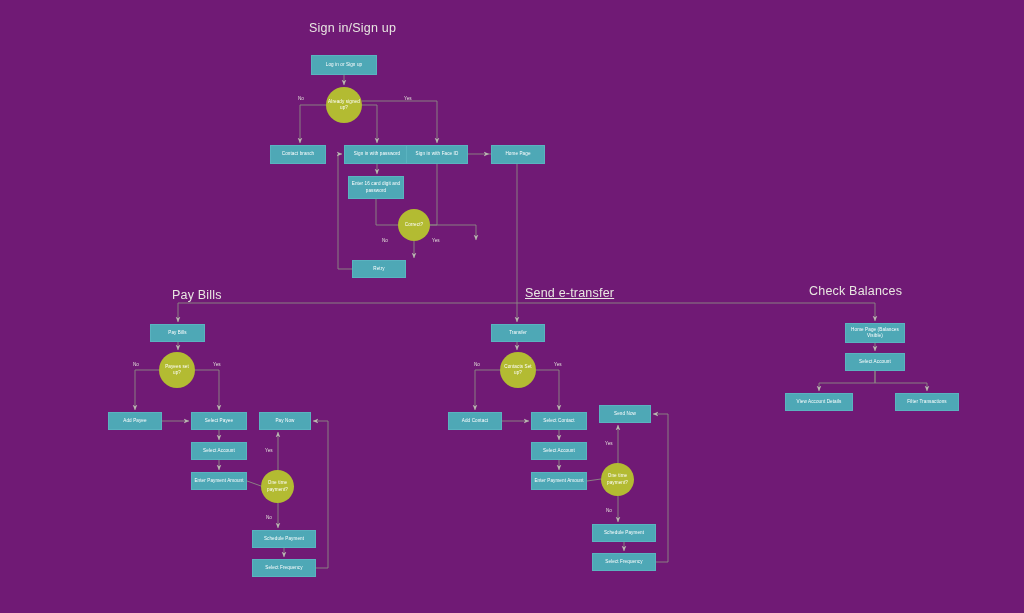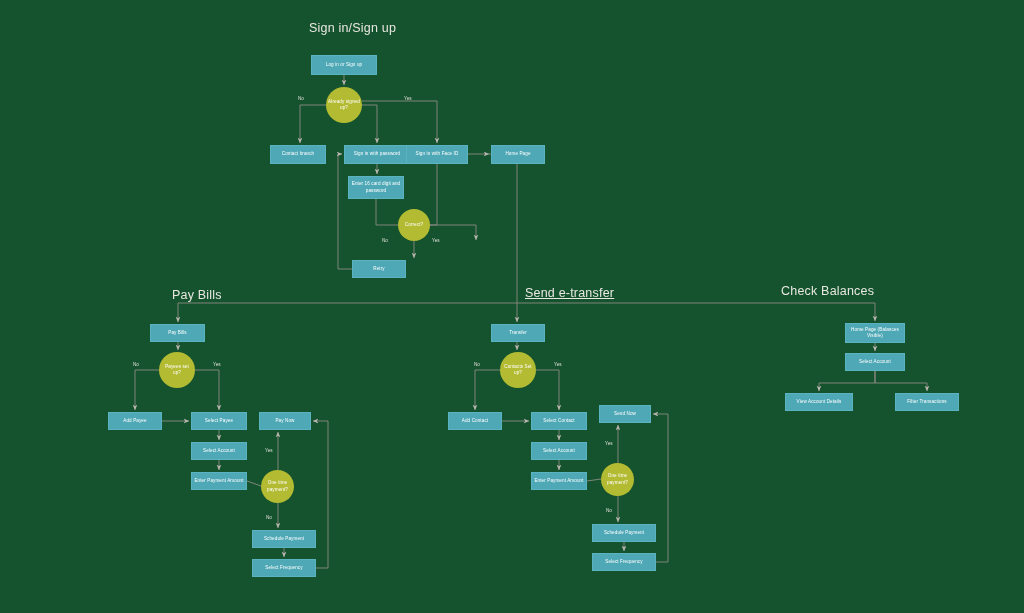--- a/index.html
+++ b/index.html
@@ -5,21 +5,21 @@
 <style>
   html, body {
     margin: 0;
     padding: 0;
     background: #2b2a28;
   }
   #canvas {
     position: relative;
     width: 1024px;
     height: 613px;
-    background: #14532d;
+    background: #701a75;
     overflow: hidden;
     font-family: "Liberation Sans", sans-serif;
   }
   #wires {
     position: absolute;
     left: 0;
     top: 0;
     width: 1024px;
     height: 613px;
     pointer-events: none;
@@ -131,21 +131,21 @@
     <g stroke="#8d8b85" stroke-width="0.9" fill="none">
 
       <path d="M247,481 L261,486"></path>
       <path d="M587,481 L601,479"></path>
     </g>
   </svg>
 
   <div class="section-title" style="left:309px;top:21px;">Sign in/Sign up</div>
   <div class="section-title" style="left:172px;top:288px;">Pay Bills</div>
   <div class="section-title" style="left:525px;top:286px;text-decoration:underline;">Send e-transfer</div>
-  <div class="section-title" style="left:781px;top:284px;">Check Balances</div>
+  <div class="section-title" style="left:809px;top:284px;">Check Balances</div>
 
   <div class="node process" style="left:311px;top:55px;width:66px;height:20px;">Log in or Sign up</div>
   <div class="node decision" style="left:326px;top:87px;width:36px;height:36px;">Already signed up?</div>
   <div class="node process" style="left:270px;top:145px;width:56px;height:19px;">Contact branch</div>
   <div class="node process" style="left:344px;top:145px;width:66px;height:19px;">Sign in with password</div>
   <div class="node process" style="left:406px;top:145px;width:62px;height:19px;">Sign in with Face ID</div>
   <div class="node process" style="left:491px;top:145px;width:54px;height:19px;">Home Page</div>
   <div class="node process" style="left:348px;top:176px;width:56px;height:23px;">Enter 16 card digit and password</div>
   <div class="node decision" style="left:398px;top:209px;width:32px;height:32px;">Correct?</div>
   <div class="node process" style="left:352px;top:260px;width:54px;height:18px;">Retry</div>

